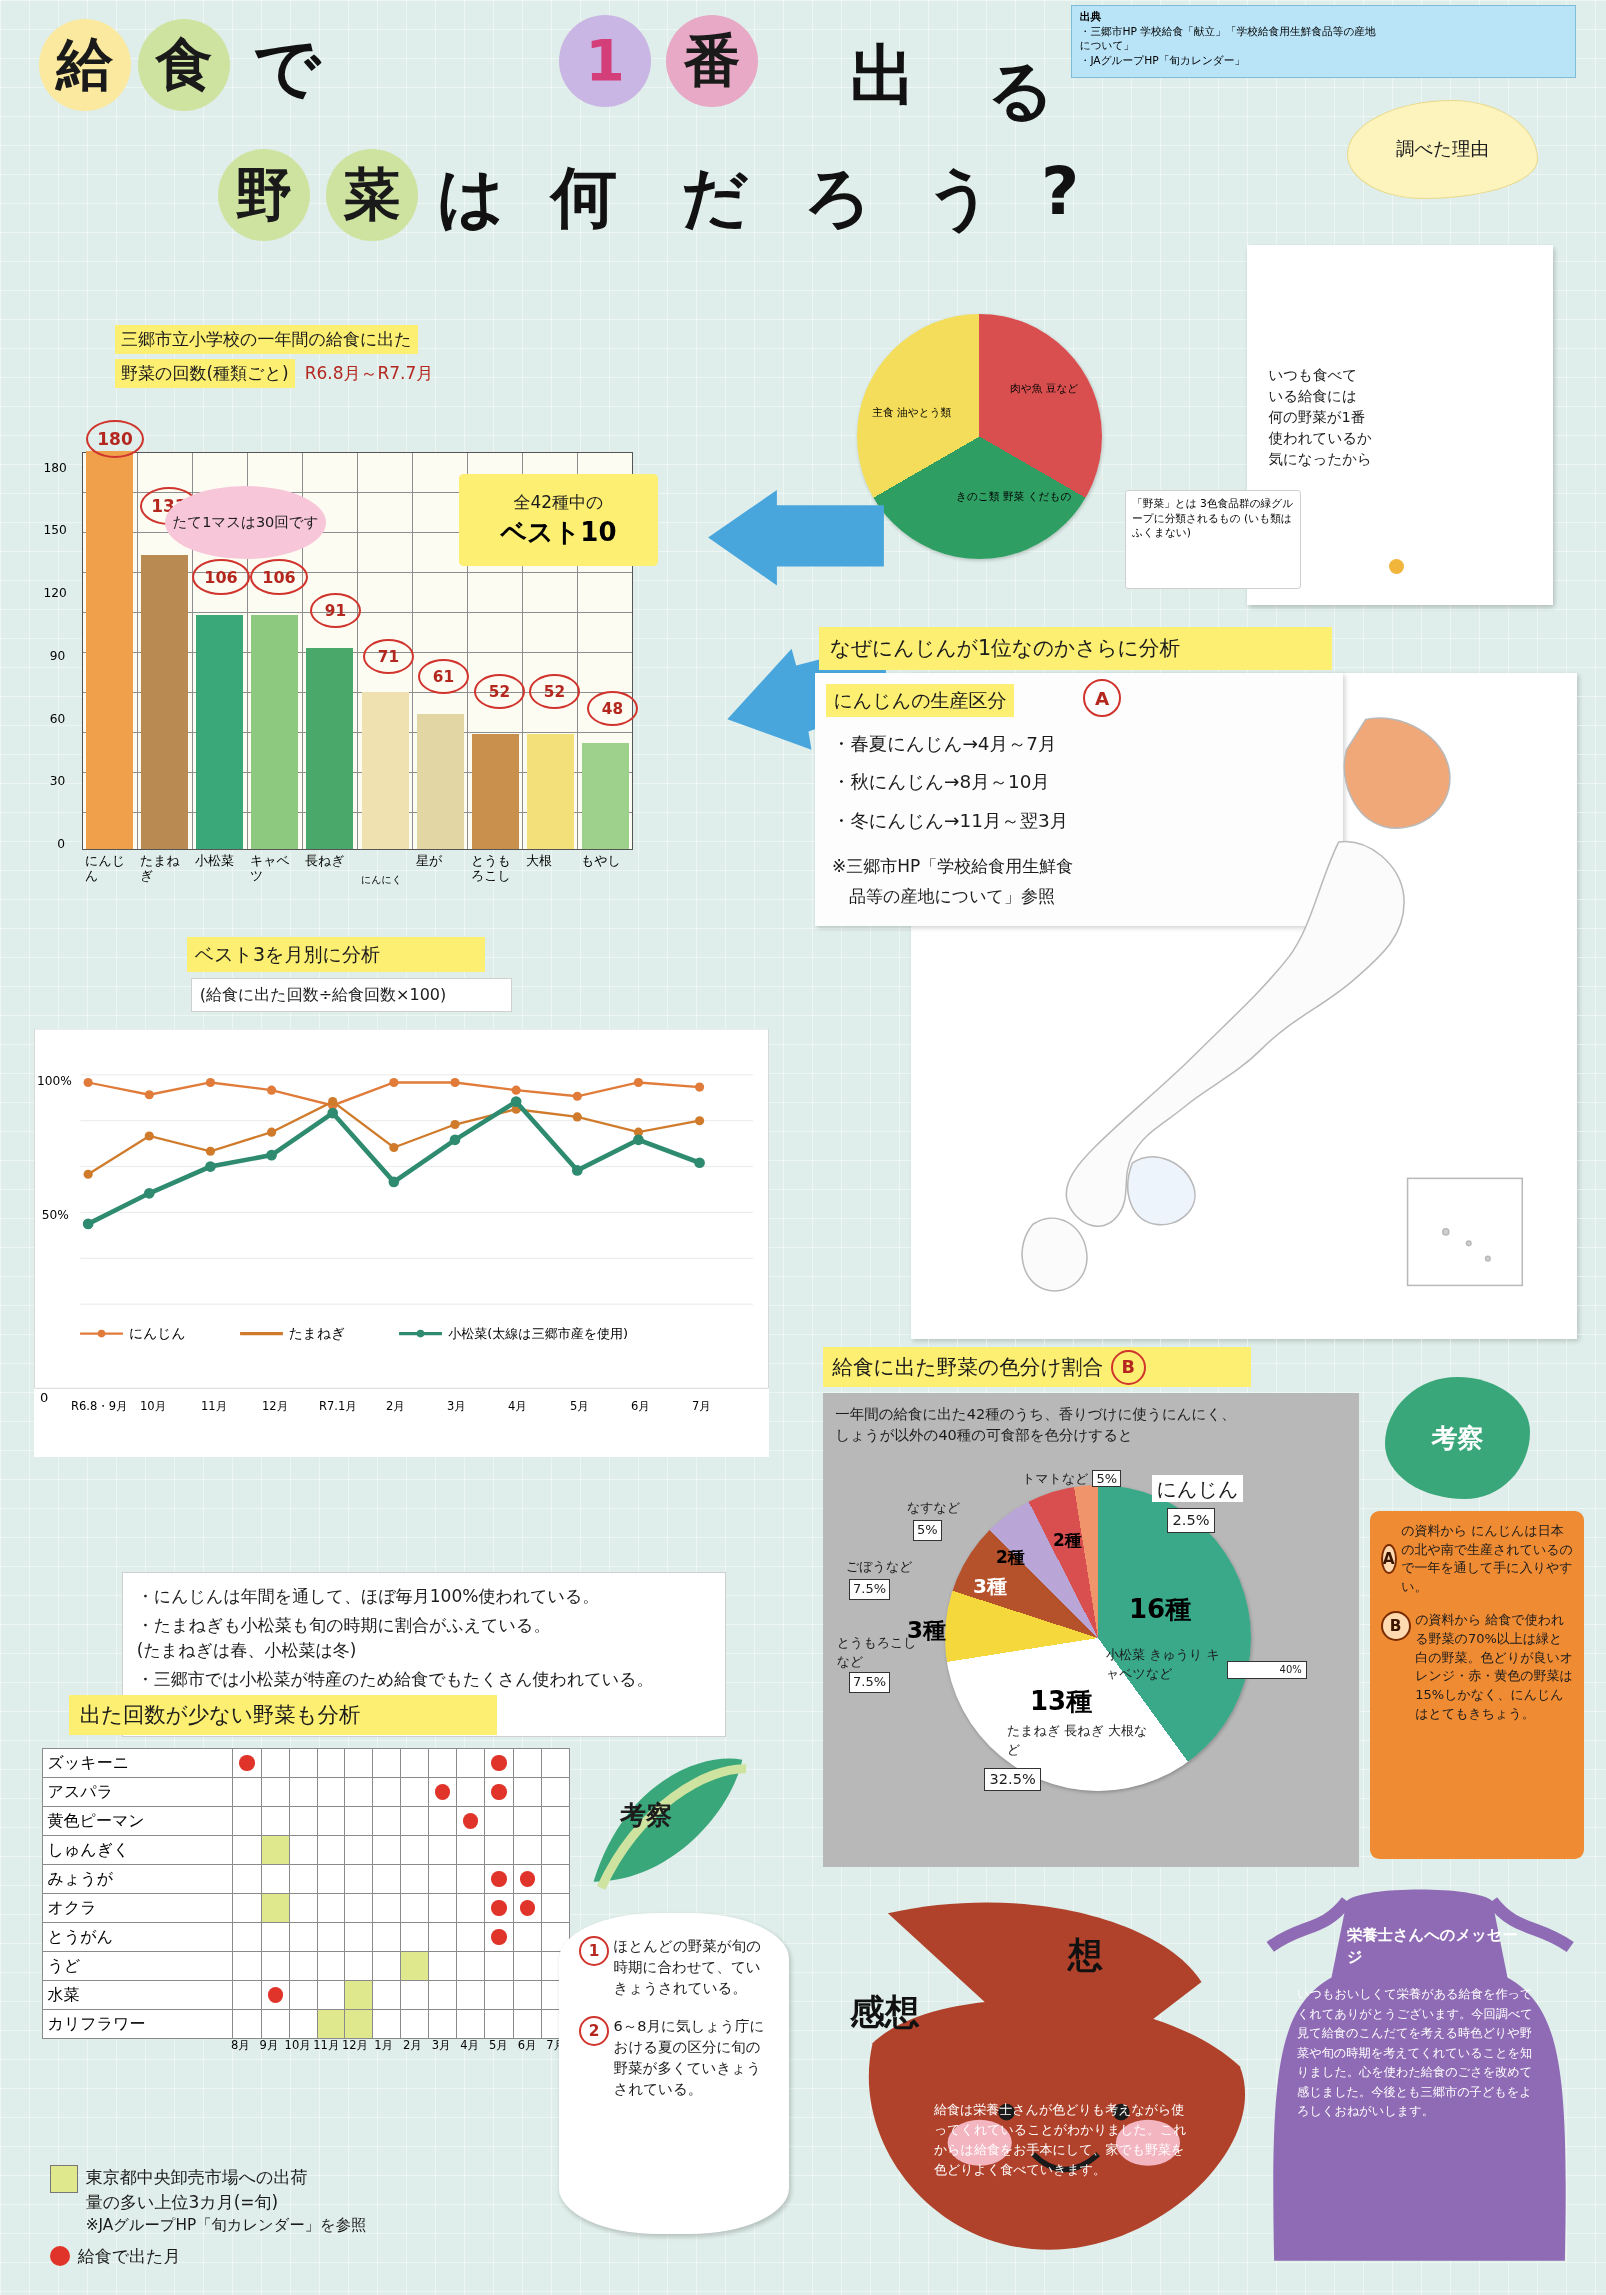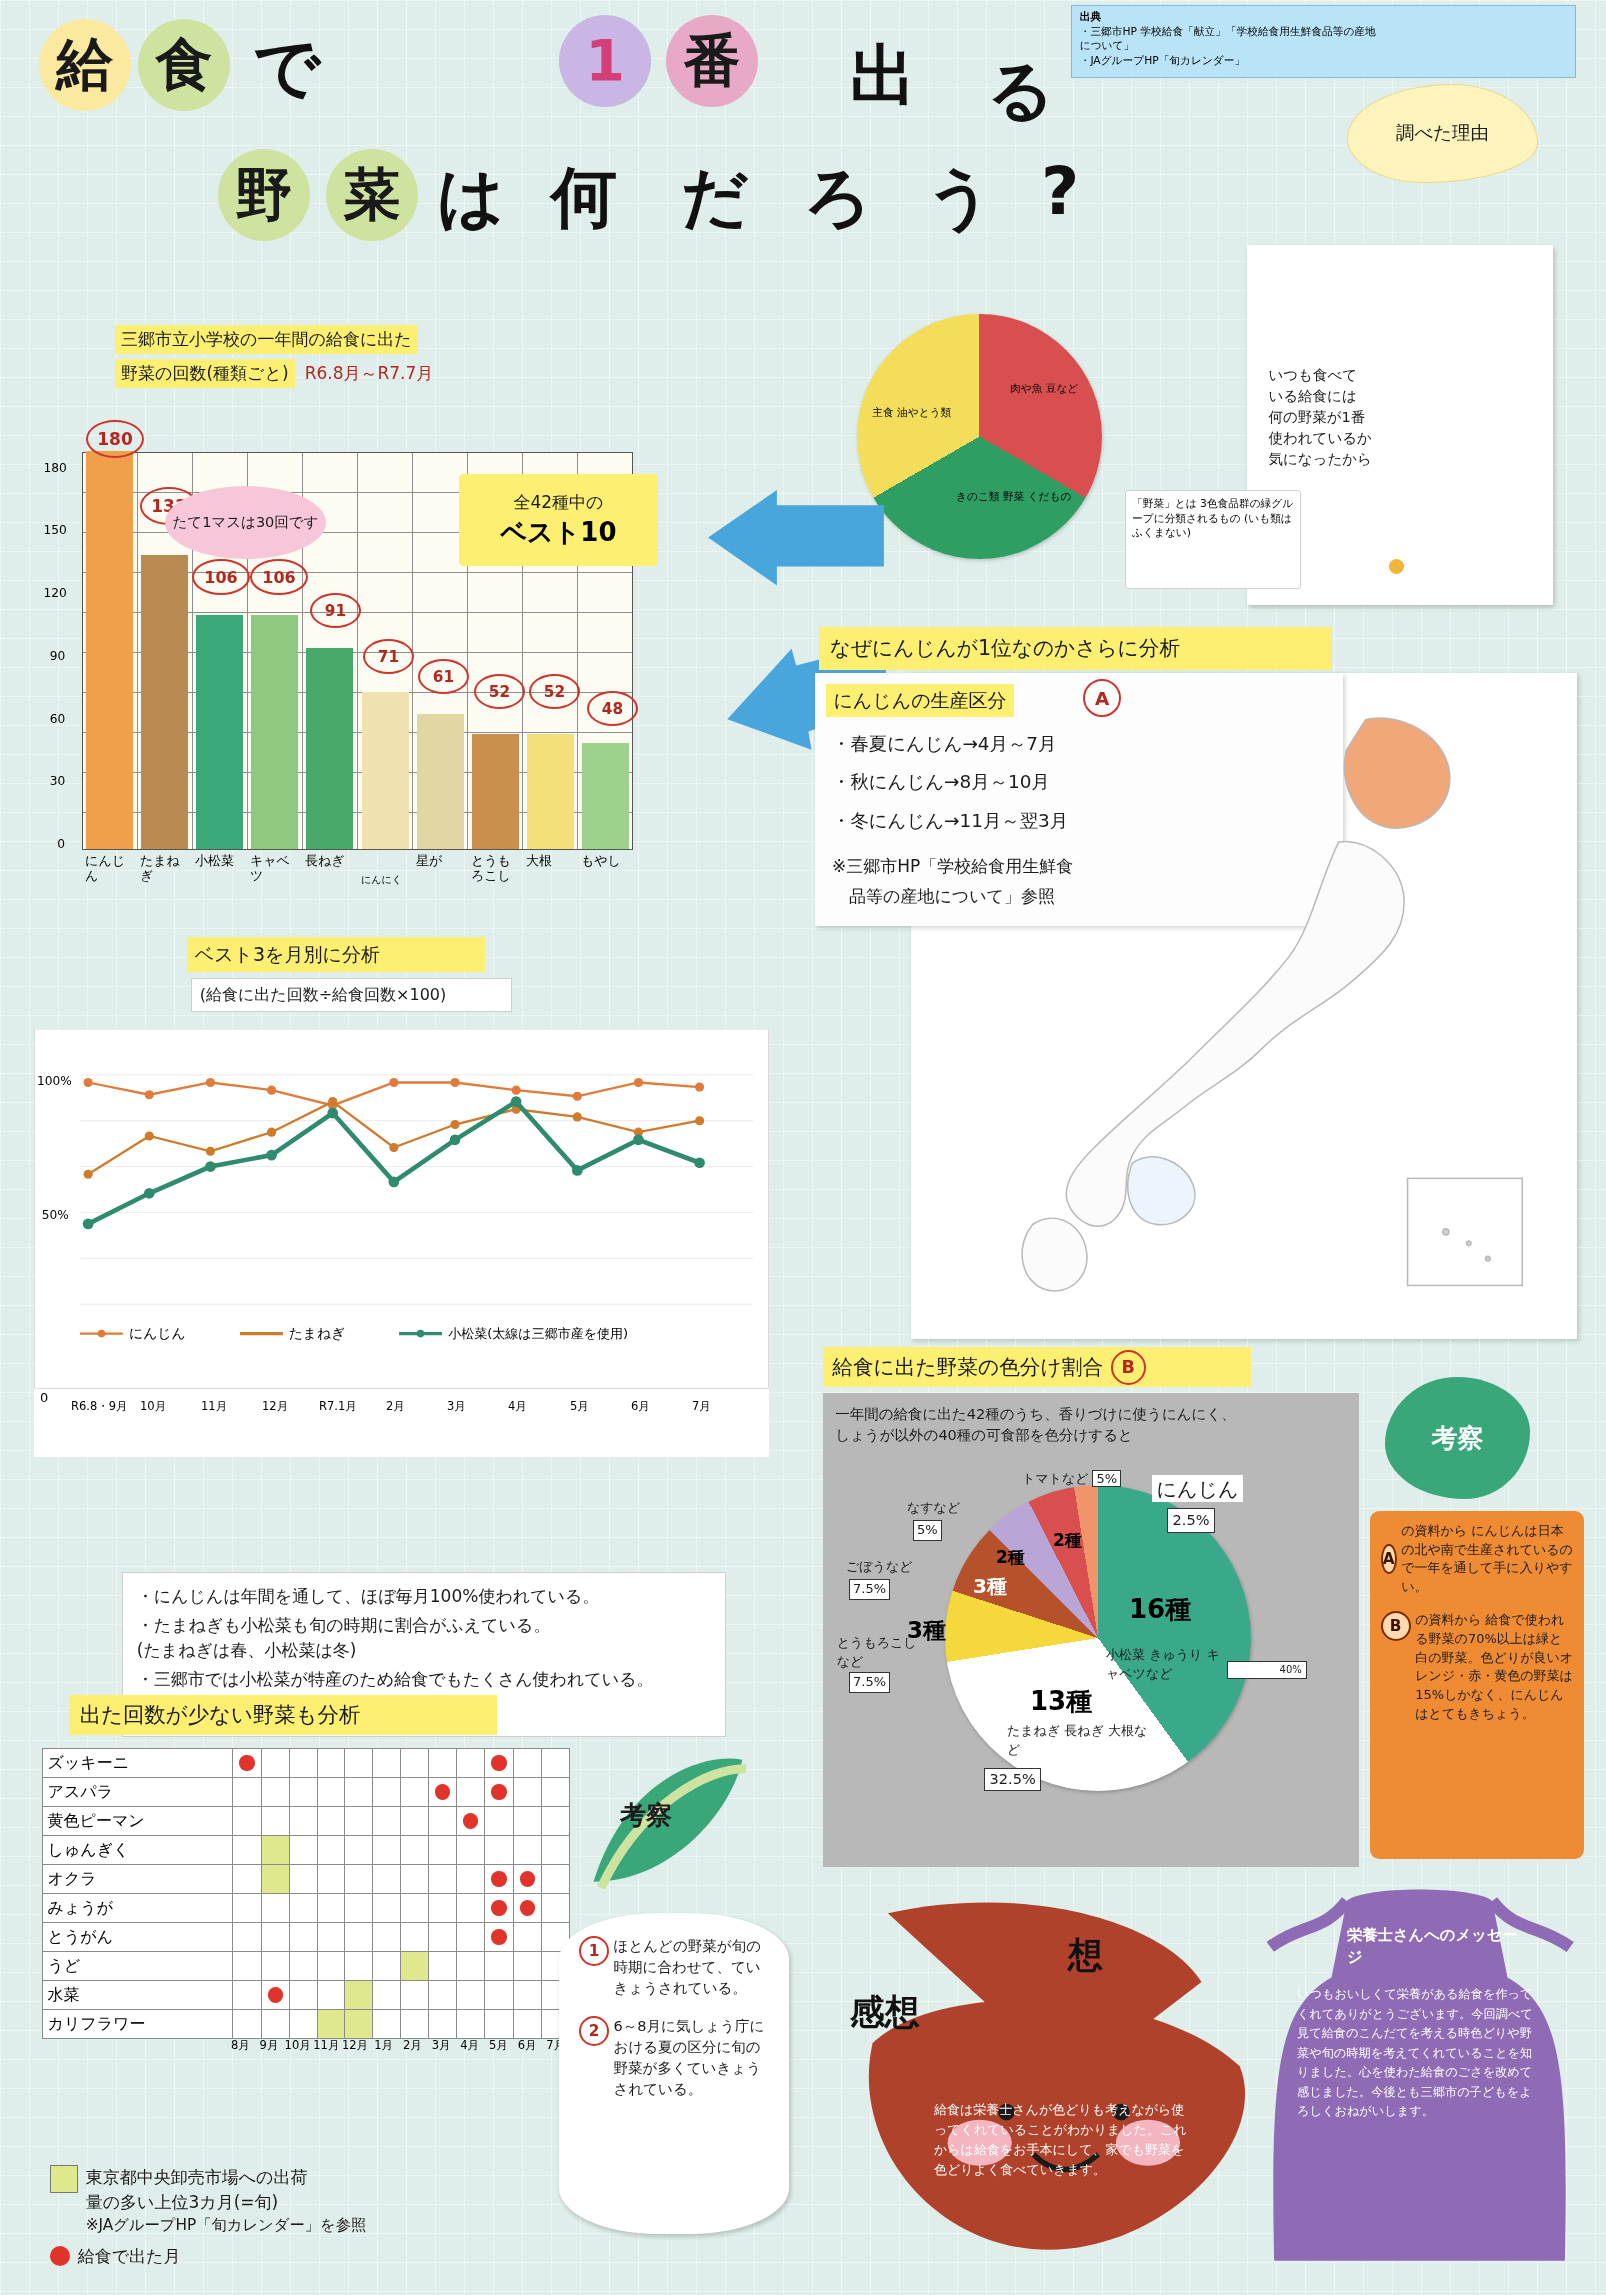--- a/index.html
+++ b/index.html
@@ -30,21 +30,21 @@
   
   .note{background:#fff;border:0.8px solid #cfcfcf;}
   .hl-y{background:#fcef72;}
   .paper{background:#fff;box-shadow:1.5px 2.3px 4.6px rgba(0,0,0,.18);}
   .lbl{font-size:14.5px;line-height:1.45;color:#1b1b1b;}
   .sm{font-size:12.2px;line-height:1.4;}
   .xs{font-size:10.7px;line-height:1.35;}
   
   #source{top:4.6px;left:1071px;width:505px;height:73px;background:#b9e3f7;border:0.8px solid #7fbcd8;padding:4.6px 7.7px;box-sizing:border-box;}
   
-  #reason-cloud{top:84px;left:1347px;width:191px;height:99px;}
+  #reason-cloud{top:100px;left:1347px;width:191px;height:99px;}
   .cloud{
     position:absolute;inset:0;background:#fdf3bd;border:1.5px solid #e8d98a;
     border-radius:55% 45% 60% 40%/55% 60% 40% 45%;
     display:flex;align-items:center;justify-content:center;
   }
   
   #barchart{top:406px;left:42px;width:635px;height:520px;}
   .circ{border:2.3px solid #d0342c;border-radius:50%;color:#b3271f;font-weight:bold;display:flex;align-items:center;justify-content:center;}
   
   #linechart{top:1029px;left:34px;width:735px;height:428px;background:#fff;}
@@ -490,42 +490,42 @@
           <td style="width: 28px; height: 28px; padding: 0px;"></td>
           <td style="width: 28px; height: 28px; padding: 0px;"></td>
           <td style="width: 28px; height: 28px; padding: 0px;"></td>
           <td style="width: 28px; height: 28px; padding: 0px;"></td>
           <td style="width: 28px; height: 28px; padding: 0px;"></td>
           <td style="width: 28px; height: 28px; padding: 0px;"></td>
           <td style="width: 28px; height: 28px; padding: 0px;"></td>
           <td style="width: 28px; height: 28px; padding: 0px;"></td>
         </tr>
         <tr>
+          <td style="width: 184px; font-size: 16px; padding: 2.3px 4.6px; white-space: nowrap;">みょうが</td>
+          <td style="width: 28px; height: 28px; padding: 0px;"></td>
+          <td style="width: 28px; height: 28px; padding: 0px;"></td>
+          <td style="width: 28px; height: 28px; padding: 0px;"></td>
+          <td style="width: 28px; height: 28px; padding: 0px;"></td>
+          <td style="width: 28px; height: 28px; padding: 0px;"></td>
+          <td style="width: 28px; height: 28px; padding: 0px;"></td>
+          <td style="width: 28px; height: 28px; padding: 0px;"></td>
+          <td style="width: 28px; height: 28px; padding: 0px;"></td>
+          <td style="width: 28px; height: 28px; padding: 0px;"></td>
+          <td style="width: 28px; height: 28px; padding: 0px;">
+            <div class="dot"></div>
+          </td>
+          <td style="width: 28px; height: 28px; padding: 0px;">
+            <div class="dot"></div>
+          </td>
+          <td style="width: 28px; height: 28px; padding: 0px;"></td>
+        </tr>
+        <tr>
           <td style="width: 184px; font-size: 16px; padding: 2.3px 4.6px; white-space: nowrap;">オクラ</td>
           <td style="width: 28px; height: 28px; padding: 0px;"></td>
           <td class="ylw" style="width: 28px; height: 28px; padding: 0px;"></td>
-          <td style="width: 28px; height: 28px; padding: 0px;"></td>
-          <td style="width: 28px; height: 28px; padding: 0px;"></td>
-          <td style="width: 28px; height: 28px; padding: 0px;"></td>
-          <td style="width: 28px; height: 28px; padding: 0px;"></td>
-          <td style="width: 28px; height: 28px; padding: 0px;"></td>
-          <td style="width: 28px; height: 28px; padding: 0px;"></td>
-          <td style="width: 28px; height: 28px; padding: 0px;"></td>
-          <td style="width: 28px; height: 28px; padding: 0px;">
-            <div class="dot"></div>
-          </td>
-          <td style="width: 28px; height: 28px; padding: 0px;">
-            <div class="dot"></div>
-          </td>
-          <td style="width: 28px; height: 28px; padding: 0px;"></td>
-        </tr>
-        <tr>
-          <td style="width: 184px; font-size: 16px; padding: 2.3px 4.6px; white-space: nowrap;">みょうが</td>
-          <td style="width: 28px; height: 28px; padding: 0px;"></td>
-          <td style="width: 28px; height: 28px; padding: 0px;"></td>
           <td style="width: 28px; height: 28px; padding: 0px;"></td>
           <td style="width: 28px; height: 28px; padding: 0px;"></td>
           <td style="width: 28px; height: 28px; padding: 0px;"></td>
           <td style="width: 28px; height: 28px; padding: 0px;"></td>
           <td style="width: 28px; height: 28px; padding: 0px;"></td>
           <td style="width: 28px; height: 28px; padding: 0px;"></td>
           <td style="width: 28px; height: 28px; padding: 0px;"></td>
           <td style="width: 28px; height: 28px; padding: 0px;">
             <div class="dot"></div>
           </td>

